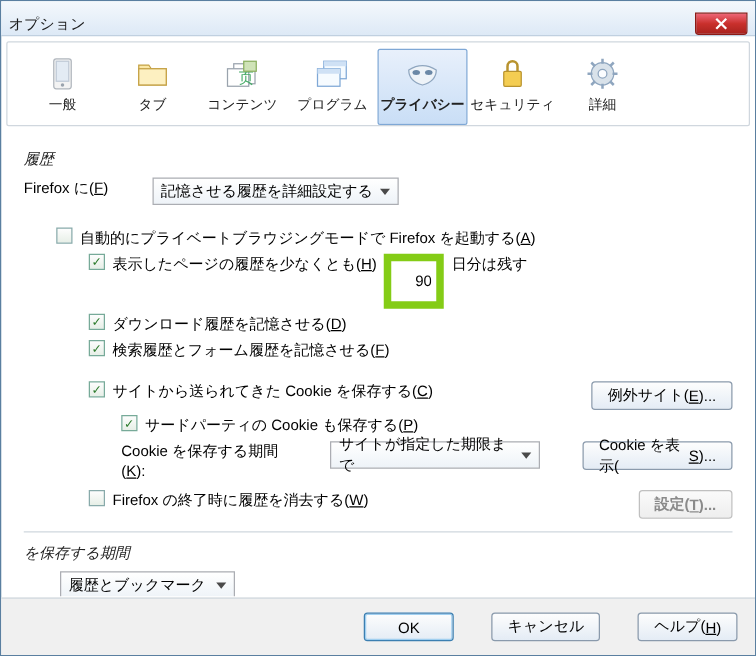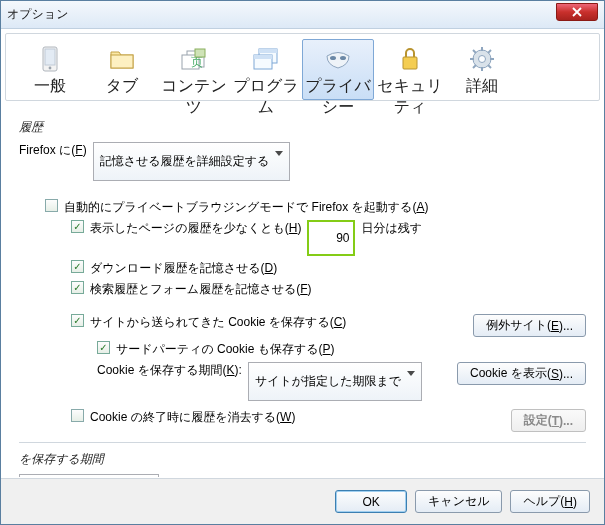--- a/index.html
+++ b/index.html
@@ -1,37 +1,37 @@
 <!DOCTYPE html>
 <html><head>
 <meta charset="utf-8">
 <style>
 * { box-sizing: border-box; margin: 0; padding: 0; font-family: "Meiryo UI", "Segoe UI", sans-serif; font-size: 12px; }
 body { background: #fff; }
 .window { width: 605px; height: 525px; border: 1px solid #5a7fa0; box-shadow: 0 0 8px rgba(0,0,0,0.3); background: #fff; position: relative; }
-.titlebar { height: 28px; background: linear-gradient(to bottom, #f4f8fc, #dde9f6); display: flex; align-items: center; padding: 0 6px; border-bottom: 1px solid #c0d0e0; }
+.titlebar { height: 28px; background: linear-gradient(to bottom, #f4f8fc, #dde9f6); display: flex; align-items: flex-end; padding: 0 6px; border-bottom: 1px solid #c0d0e0; }
 .titlebar .title { flex: 1; color: #1a1a1a; font-size: 12px; }
 .close-btn { width: 42px; height: 18px; margin-top:-6px; background: linear-gradient(to bottom,#e67 0%,#c9302c 50%,#a8221e 100%); border: 1px solid #8b1a15; border-radius: 0 0 3px 3px; display: flex; align-items: center; justify-content: center; color: #fff; font-weight: bold; font-size: 11px; cursor: default; }
 .categories { display: flex; padding: 5px 8px 0 8px; background: #fff; border-bottom: 1px solid #c8d6e5; margin: 4px; border: 1px solid #d0d7de; border-radius: 2px; height: 68px;}
 .cat-item { flex: 0 0 auto; width: 72px; padding: 4px 0 4px 0; text-align: center; cursor: default; border: 1px solid transparent; border-radius: 2px; }
-.cat-item.selected { background: linear-gradient(to bottom,#e8f0fb,#c9def6); border: 1px solid #7fa8d6; }
+.cat-item.selected { background: linear-gradient(to bottom,#e8f0fb,#c9def6); border: 1px solid #7fa8d6; font-weight: bold; }
 .cat-item .cat-icon { height: 30px; display: flex; align-items: center; justify-content: center; }
-.cat-item .cat-label { margin-top: 2px; color: #222; font-size: 16px; }
+.cat-item .cat-label { margin-top: 2px; color: #222; font-size: 11px; }
 .content-area { padding: 8px 18px 4px 18px; height: 372px; overflow: hidden;}
 .group-label { color: #222; margin: 6px 0 6px 0; font-style: italic; }
 .row { display: flex; align-items: flex-start; gap: 6px; margin: 4px 0; }
 .checkbox { width: 13px; height: 13px; border: 1px solid #7a9; background: linear-gradient(#fdfdfd,#e7efe7); display: inline-flex; align-items: center; justify-content: center; font-size: 10px; color: #2a7a2a; }
 .checkbox.unchecked { color: transparent; border-color: #8aa; }
 .indent-1 { margin-left: 26px; }
 .indent-2 { margin-left: 52px; }
 .indent-3 { margin-left: 78px; }
-select, .combo { height: 39px; border: 1px solid #abadb3; background: linear-gradient(#fff,#eef3f8); padding: 0 20px 0 6px; position: relative; display: inline-flex; align-items: center; }
+select, .combo { height: 22px; border: 1px solid #abadb3; background: linear-gradient(#fff,#eef3f8); padding: 0 20px 0 6px; position: relative; display: inline-flex; align-items: center; margin-left: 29px; }
 .combo::after { content: ''; border-left:4px solid transparent; border-right:4px solid transparent; border-top:5px solid #4a4a4a; position: absolute; right:6px; top:8px;}
-.num-input { width: 48px; height: 20px; border: 2px solid #84cc16; text-align: right; padding: 16px 4px; background: #fff; }
-.btn { height: 23px; padding: 0 12px; border: 1px solid #8a9aac; background: linear-gradient(#fdfdfd,#e4ecf5); border-radius: 3px; display: inline-flex; align-items: center; cursor: default; }
+.num-input { width: 48px; height: 20px; border: 6px solid #84cc16; text-align: right; padding: 16px 4px; background: #fff; }
+.btn { height: 23px; padding: 0 12px; border: 1px solid #8a9aac; background: linear-gradient(#fdfdfd,#e4ecf5); border-radius: 3px; display: inline-flex; align-items: center; cursor: default; margin-left: 22px; }
 .btn.disabled { color: #8a8a8a; border-color: #c0c0c0; background: linear-gradient(#fafafa,#eee); font-weight: bold;}
 .btn.default { border-color: #3c7fb1; box-shadow: 0 0 0 1px #a0cff0 inset; text-align: center; }
 .right-align { margin-left: auto; }
 .sep-line { height: 1px; background: #d0d7de; margin: 10px 0 8px 0; }
 .bottom-bar { position: absolute; bottom: 0; left: 0; right: 0; height: 46px; border-top: 1px solid #d0d7de; background: #f0f0f0; display: flex; align-items: center; justify-content: flex-end; gap: 8px; padding: 0 14px; }
 .u { text-decoration: underline; }
 svg { display: block; }
 </style>
 </head>
 <body>
@@ -208,21 +208,21 @@
       <div class="btn">
         <span>Cookie を表示(</span>
           <span class="u">S</span>
           <span>)...</span>
       </div>
     </div>
 
     <div class="row indent-2" style="margin-top:8px">
       <span class="checkbox unchecked">✓</span>
       <span class="label">
-        <span>Cookie の終了時に履歴を消去する(</span><span class="u">W</span><span>)</span>
+        <span>Firefox の終了時に履歴を消去する(</span><span class="u">W</span><span>)</span>
       </span>
       <span class="right-align"></span>
       <div class="btn disabled">
         <span>設定(</span>
           <span class="u">T</span>
           <span>)...</span>
       </div>
     </div>
 
     <div class="sep-line"></div>

